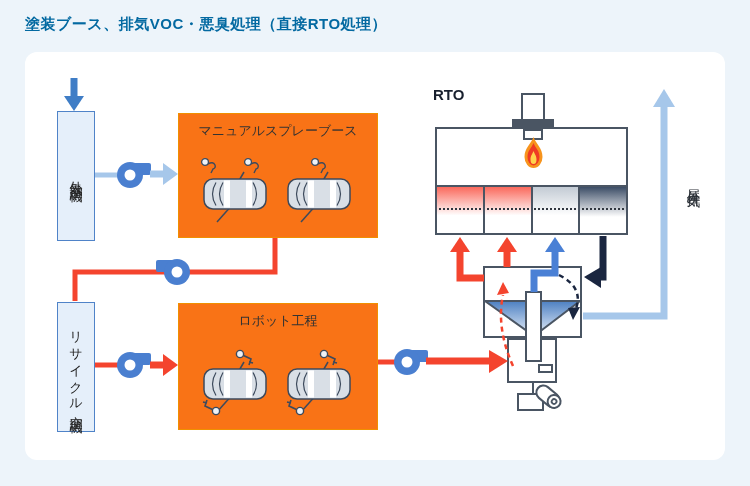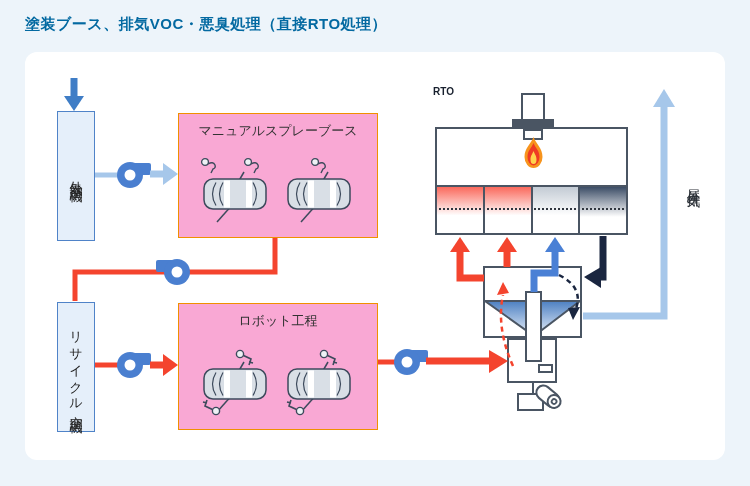--- a/index.html
+++ b/index.html
@@ -8,27 +8,27 @@
   .abs{position:absolute;}
   .page-title{left:25px;top:15px;font-size:15px;font-weight:bold;color:#0369a1;letter-spacing:0.5px;}
   .canvas{left:25px;top:52px;width:700px;height:408px;background:#ffffff;border-radius:12px;}
   
   .ac-box{width:38px;height:130px;background:#e5effa;border:1.5px solid #4f83c8;box-sizing:border-box;
           display:flex;align-items:center;justify-content:center;}
   .ac-box span{writing-mode:vertical-rl;font-size:13px;color:#222;letter-spacing:2px;line-height:1;}
   #outside-ac{left:57px;top:111px;}
   #recycle-ac{left:57px;top:302px;}
   
-  .booth{background:#f9a8d4;border:1.5px solid #f09000;box-sizing:border-box;}
+  .booth{background:#f97316;border:1.5px solid #f09000;box-sizing:border-box;}
   #manual-booth{left:178px;top:113px;width:200px;height:125px;}
   #robot-booth{left:178px;top:303px;width:200px;height:127px;}
   .booth-label{position:absolute;left:0;top:8px;width:100%;text-align:center;font-size:13px;color:#333;}
   .booth svg{position:absolute;left:0;top:0;overflow:visible;}
   
-  .rto-label{left:433px;top:86px;font-size:10px;font-weight:bold;color:#18202e;}
+  .rto-label{left:433px;top:86px;font-size:15px;font-weight:bold;color:#18202e;}
   .rto-box{left:435px;top:127px;width:193px;height:108px;border:2px solid #4a5563;background:#fff;box-sizing:border-box;}
   .bed{position:absolute;left:0;bottom:0;width:100%;height:48px;border-top:2px solid #4a5563;box-sizing:border-box;display:flex;}
   .cell{flex:1;position:relative;}
   .cell + .cell{border-left:2px solid #4a5563;}
   .cell.hot{background:linear-gradient(to bottom,#fa695c 0%,rgba(250,105,92,0) 62%);}
   .cell.warm{background:linear-gradient(to bottom,#c3cbd4 0%,rgba(195,203,212,0) 62%);}
   .cell.cold{background:linear-gradient(to bottom,#3c4d66 0%,rgba(60,77,102,0) 65%);}
   .dotline{position:absolute;left:4%;top:21px;width:92%;border-top:2px dotted #30363f;}
   .stack1{left:521px;top:93px;width:24px;height:28px;border:2px solid #4a5563;background:#fff;box-sizing:border-box;z-index:3;}
   .flange{left:512px;top:119px;width:42px;height:10px;background:#4a5563;z-index:3;}

